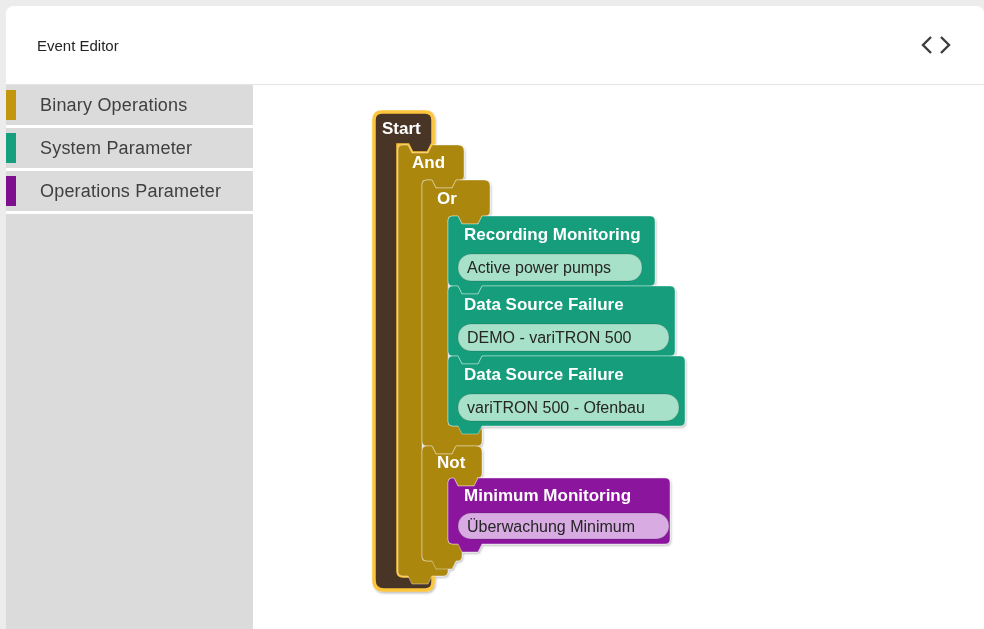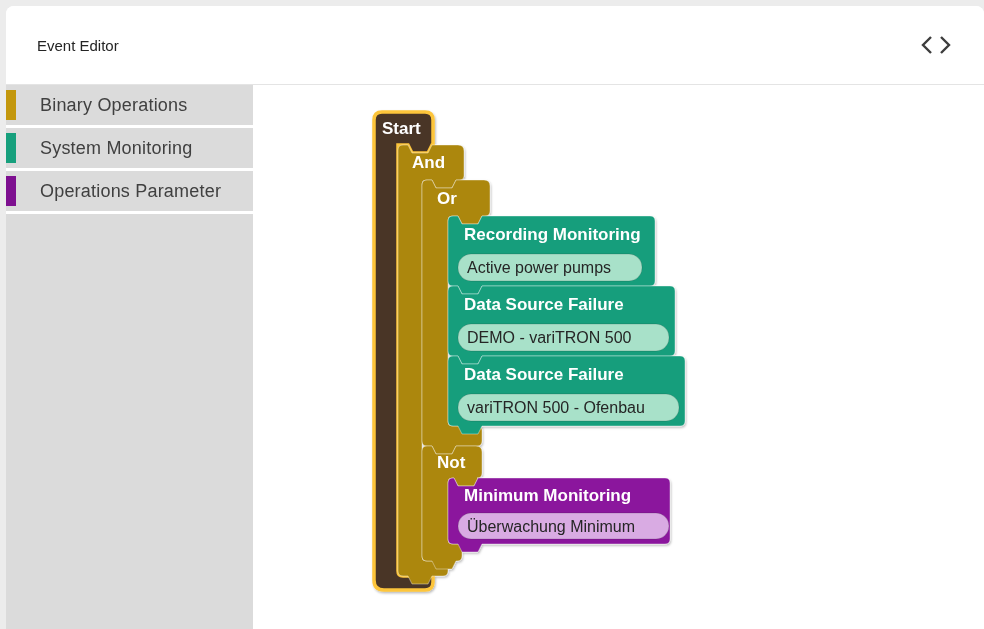--- a/index.html
+++ b/index.html
@@ -69,21 +69,21 @@
     <div class="toolbox-row">
       <svg class="toolbox-marker" viewBox="0 0 10 30">
         <rect x="0" y="0" width="10" height="30" fill="#C3970D"></rect>
       </svg>
       <span class="toolbox-label">Binary Operations</span>
     </div>
     <div class="toolbox-row">
       <svg class="toolbox-marker" viewBox="0 0 10 30">
         <rect x="0" y="0" width="10" height="30" fill="#17A07D"></rect>
       </svg>
-      <span class="toolbox-label">System Monitoring</span>
+      <span class="toolbox-label">System Parameter</span>
     </div>
     <div class="toolbox-row">
       <svg class="toolbox-marker" viewBox="0 0 10 30">
         <rect x="0" y="0" width="10" height="30" fill="#7E1090"></rect>
       </svg>
       <span class="toolbox-label">Operations Parameter</span>
     </div>
     <div class="toolbox-fill"></div>
   </div>
 

